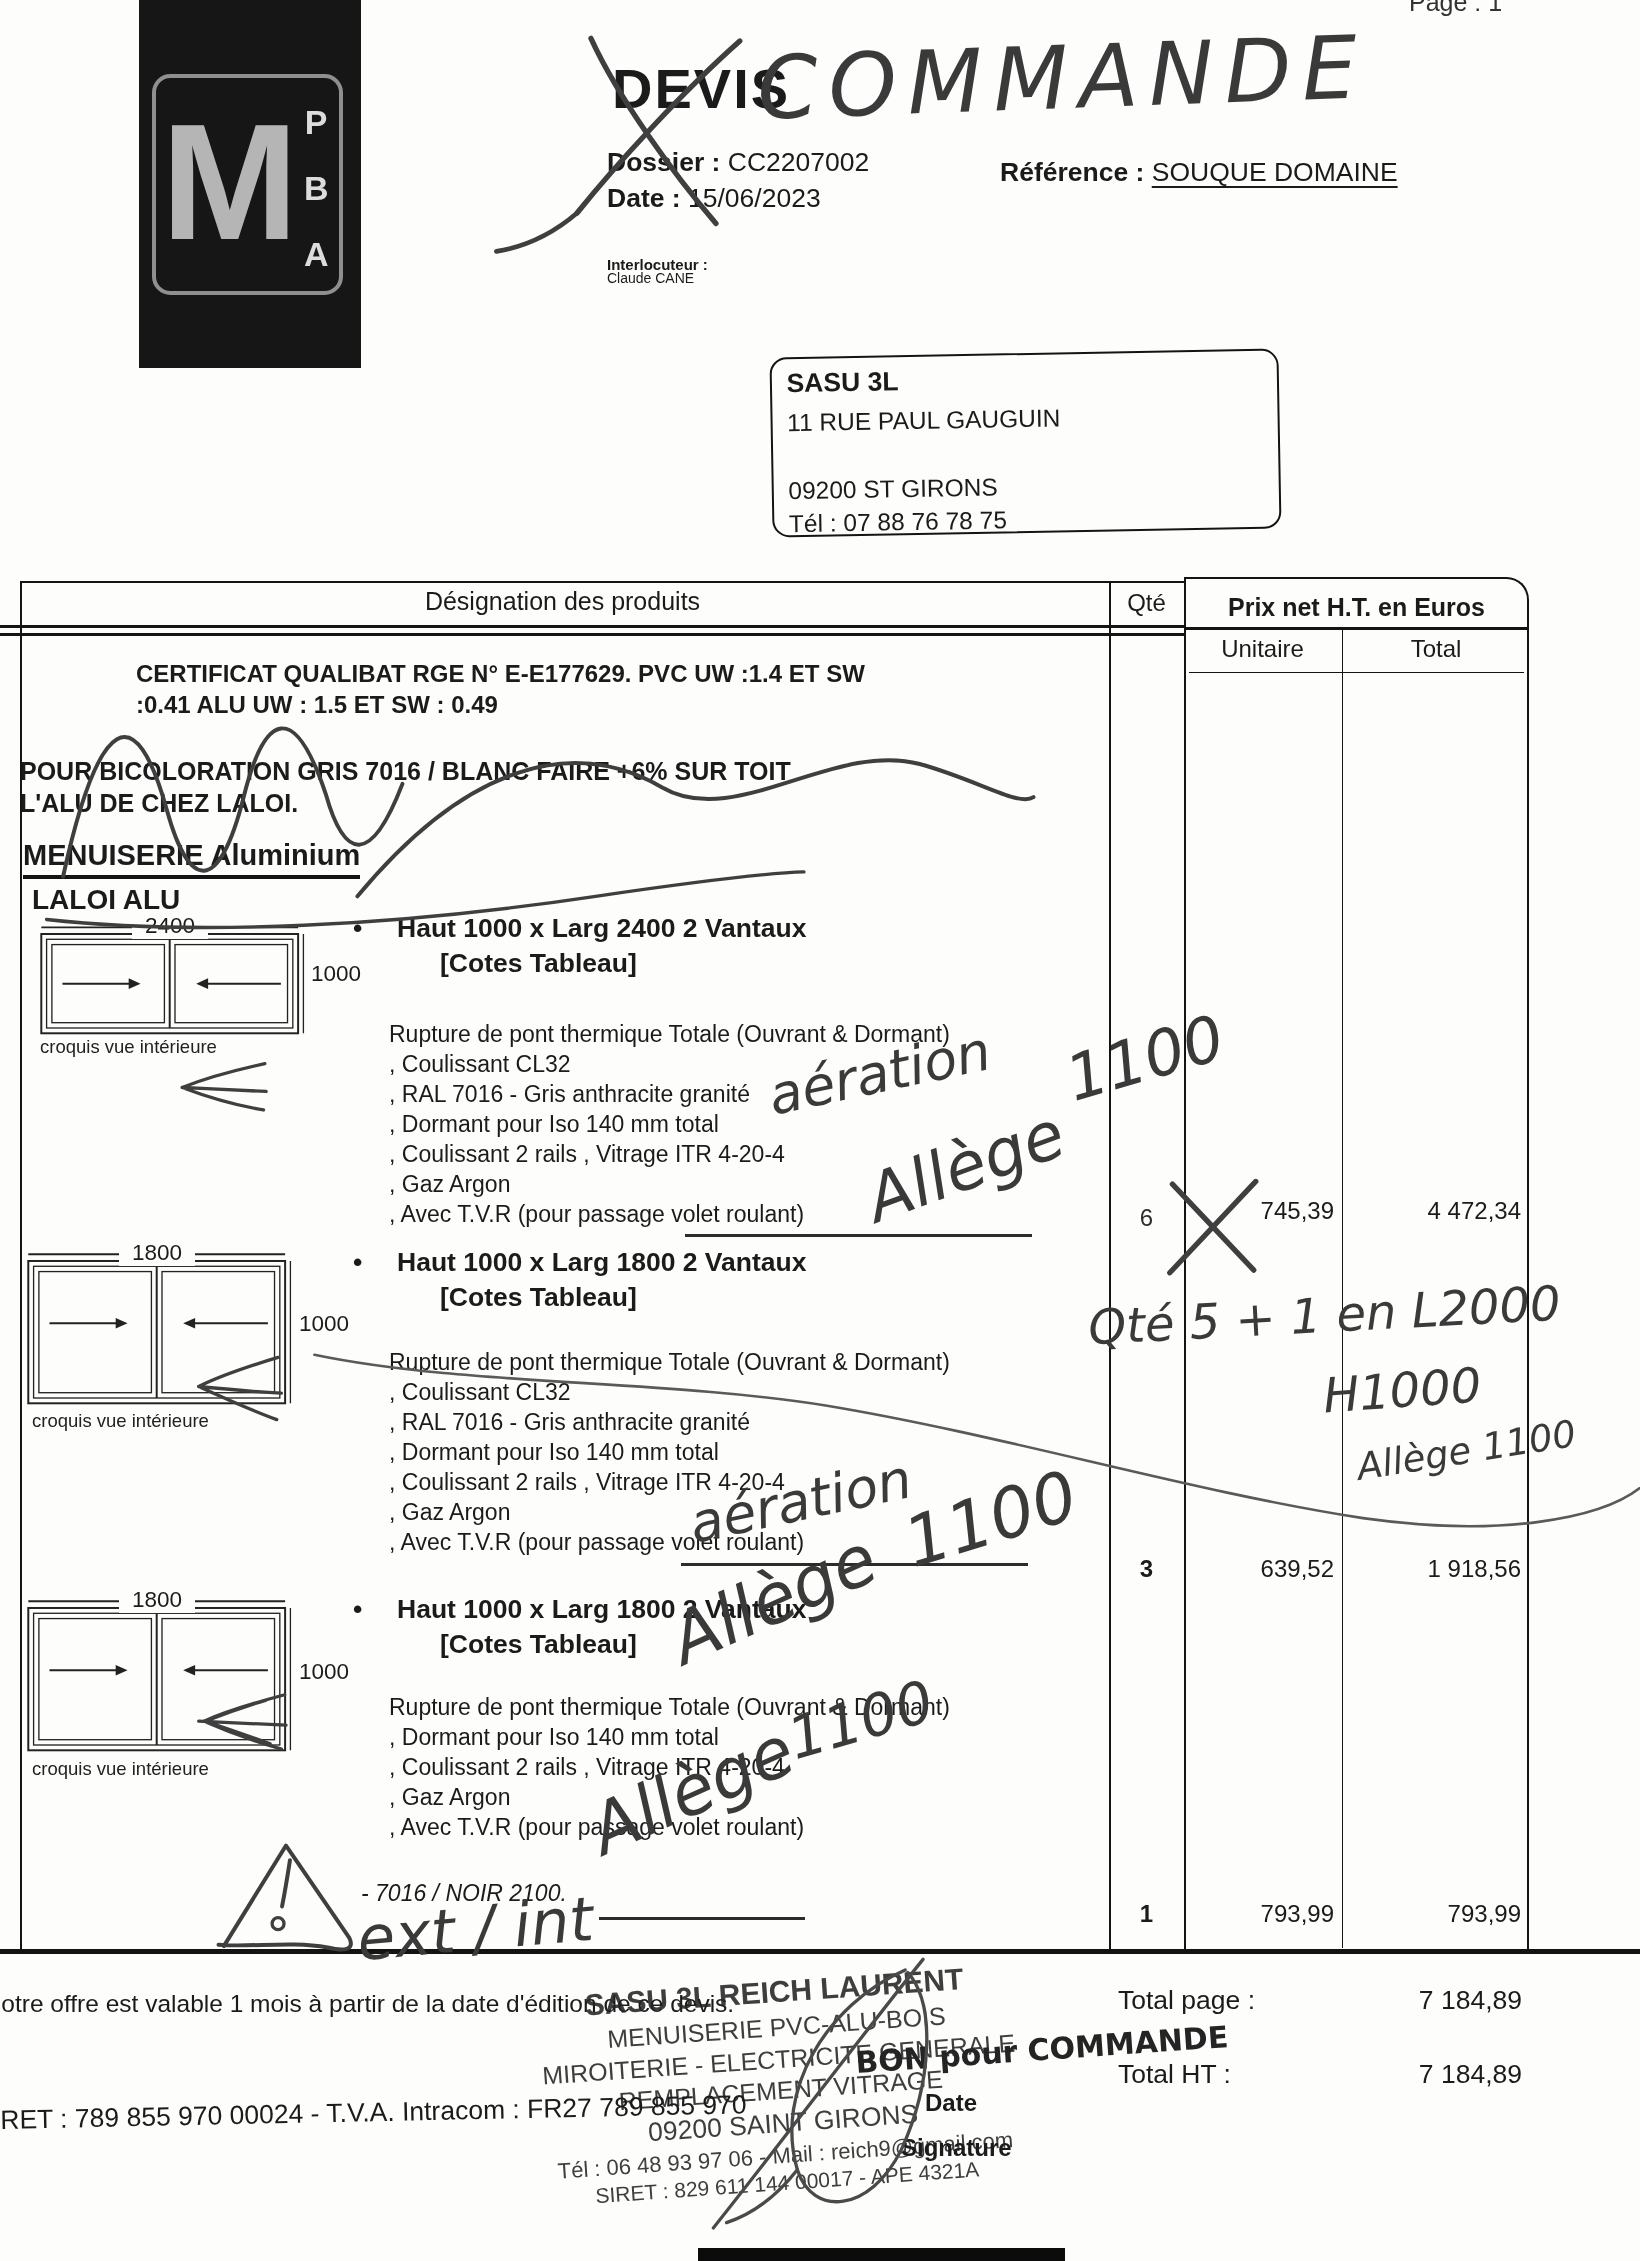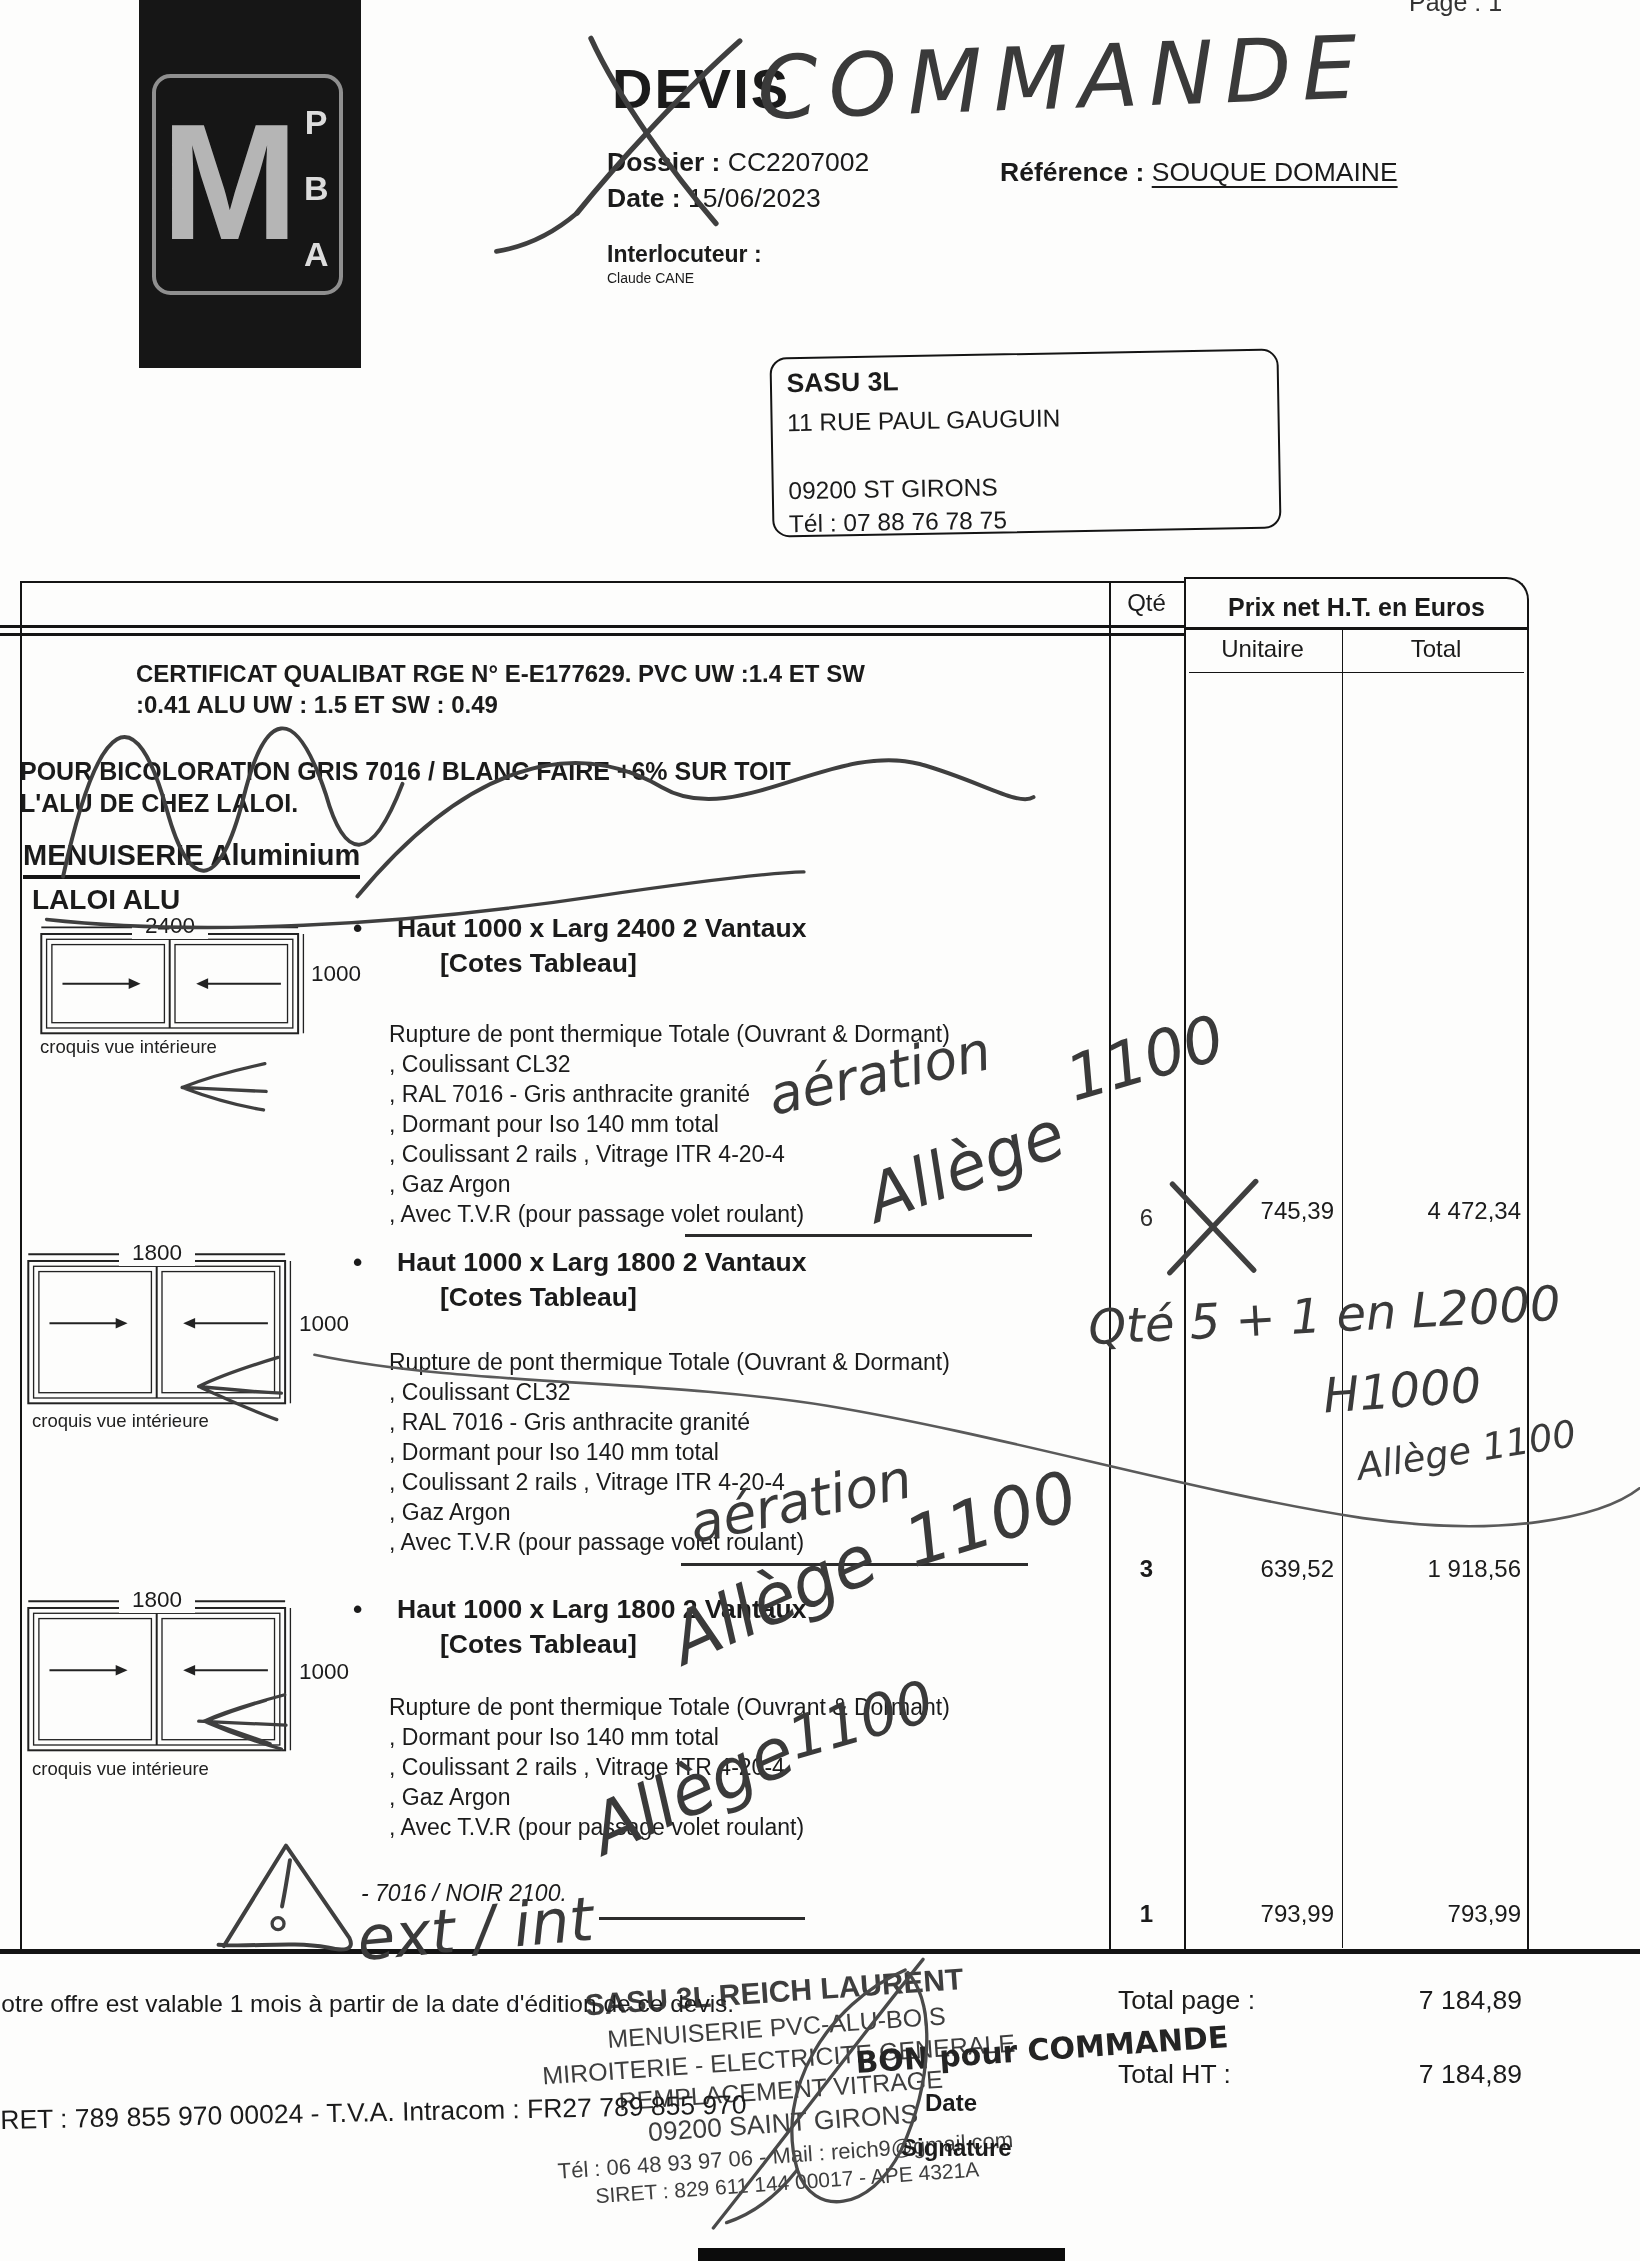--- a/index.html
+++ b/index.html
@@ -61,41 +61,42 @@
   </div>
   <div class="abs" style="left:607px;top:183px;font-size:26.5px;">
     <span class="b">Date :</span>
     <span>15/06/2023</span>
   </div>
   <div class="abs" style="left:1000px;top:157px;font-size:26.5px;">
     <span class="b">Référence :</span>
     <span style="text-decoration:underline;text-decoration-thickness:2px;text-underline-offset:5.3px;">SOUQUE DOMAINE</span>
   </div>
 
-  <div class="abs b" style="left:607px;top:241px;font-size:23px;">Interlocuteur :</div>
+  <div class="abs b" style="left:607px;top:256px;font-size:15px;">Interlocuteur :</div>
   <div class="abs" style="left:607px;top:270px;font-size:14px;">Claude CANE</div>
 
   <div class="abs" style="left:771px;top:353px;width:509px;height:180px;border:2.6px solid #141414;border-radius:17px;transform:rotate(-1deg);padding:9.3px 0 0 14.6px;box-sizing:border-box;">
     <div class="b" style="font-size:26.5px;">SASU 3L</div>
     <div style="font-size:24.5px;margin-top:9.3px;">11 RUE PAUL GAUGUIN</div>
     <div style="font-size:24.5px;margin-top:40px;">09200 ST GIRONS</div>
     <div style="font-size:24.5px;margin-top:5.3px;">Tél : 07 88 76 78 75</div>
   </div>
 
   <div class="hline" style="left:20px;top:581px;width:1164px;height:2px;"></div>
   <div class="hline" style="left:0;top:625px;width:1184px;height:3.3px;"></div>
   <div class="hline" style="left:0;top:633px;width:1184px;height:2.6px;"></div>
   <div class="vline" style="left:20px;top:581px;width:2px;height:1369px;"></div>
   <div class="vline" style="left:1109px;top:581px;width:2px;height:1369px;"></div>
   <div class="abs" style="left:1184px;top:577px;width:345px;height:1373px;border:2.6px solid #141414;border-bottom:none;border-radius:0 22.5px 0 0;box-sizing:border-box;"></div>
   <div class="hline" style="left:1184px;top:627px;width:345px;height:2.6px;"></div>
   <div class="hline" style="left:1189px;top:672px;width:335px;height:1.3px;"></div>
   <div class="vline" style="left:1342px;top:628px;width:1.3px;height:1320px;"></div>
   <div class="hline" style="left:0;top:1949px;width:1641px;height:4.6px;"></div>
 
+  <div class="abs ctr" style="left:0;top:587px;width:1125px;font-size:25px;">Désignation des produits</div>
   <div class="abs ctr" style="left:1109px;top:589px;width:75px;font-size:24px;">Qté</div>
   <div class="abs ctr b" style="left:1184px;top:593px;width:345px;font-size:25px;">Prix net H.T. en Euros</div>
   <div class="abs ctr" style="left:1184px;top:635px;width:157px;font-size:24px;">Unitaire</div>
   <div class="abs ctr" style="left:1342px;top:635px;width:188px;font-size:24px;">Total</div>
 
   <div class="abs b" style="left:136px;top:660px;font-size:24px;">CERTIFICAT QUALIBAT RGE N° E-E177629. PVC UW :1.4 ET SW</div>
   <div class="abs b" style="left:136px;top:691px;font-size:24px;">:0.41 ALU UW : 1.5 ET SW : 0.49</div>
 
   <div class="abs b" style="left:20px;top:757px;font-size:25px;">POUR BICOLORATION GRIS 7016 / BLANC FAIRE +6% SUR TOIT</div>
   <div class="abs b" style="left:20px;top:789px;font-size:25px;">L'ALU DE CHEZ LALOI.</div>

